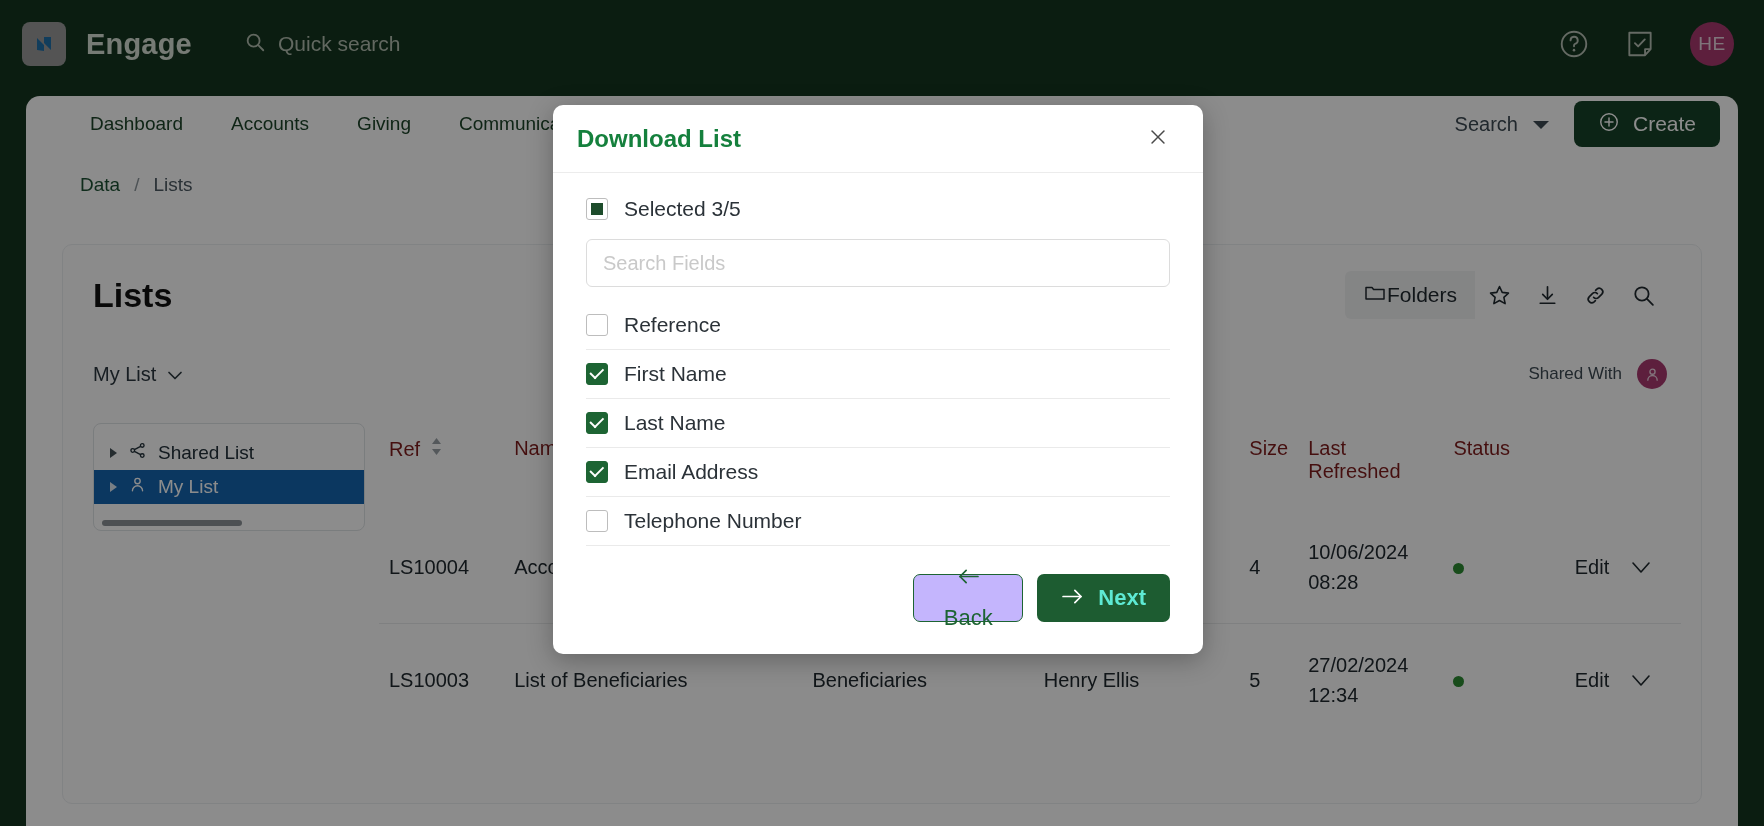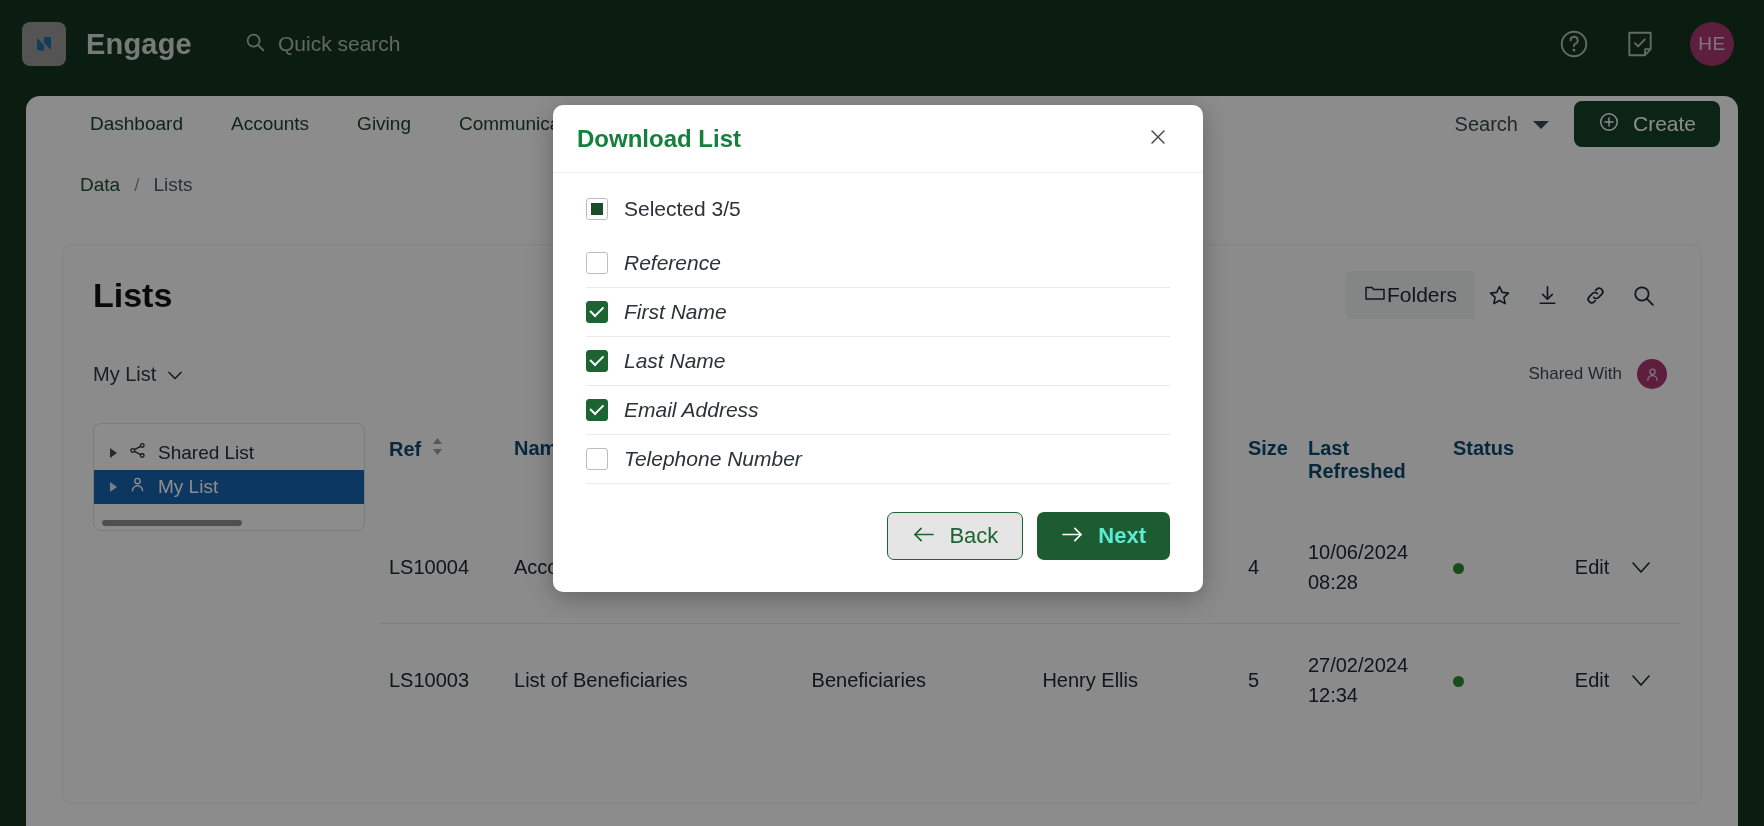--- a/index.html
+++ b/index.html
@@ -220,22 +220,22 @@
     left: 8px; bottom: 4px;
     width: 140px; height: 6px;
     background: #8d9398; border-radius: 3px;
   }
 
   #table-wrap { flex: 1; padding-left: 14px; padding-right: 20px; }
   table { width: 100%; border-collapse: collapse; }
   thead th {
     text-align: left;
     font-size: 20px;
-    font-weight: bold;
-    color: #0c4a6e;
+    font-weight: normal;
+    color: #7f1d1d;
     padding: 14px 10px 28px 10px;
     vertical-align: top;
   }
   .th-inner { display: flex; align-items: center; gap: 10px; }
   .col-ref   { width: 130px; }
   .col-name  { width: 330px; }
   .col-type  { width: 250px; }
   .col-owner { width: 230px; }
   .col-size  { width: 46px; }
   .col-date  { width: 150px; }
@@ -329,40 +329,41 @@
   }
   #field-search::placeholder { color: #c9c9c9; }
 
   .field-row {
     display: flex; align-items: center; gap: 16px;
     height: 49px;
     border-bottom: 1px solid #eaeaea;
     cursor: pointer;
   }
   .field-row:last-child { border-bottom: 1px solid #eaeaea; }
-  .field-label { font-size: 21px; color: #2b3238; font-style: italic; }
+  .field-label { font-size: 21px; color: #2b3238; }
 
   #modal-foot {
     display: flex; justify-content: flex-end; gap: 14px;
     padding: 28px 33px 32px 33px;
   }
   .mbtn {
     height: 48px;
     border-radius: 7px;
     display: flex; align-items: center; justify-content: center;
     gap: 14px;
     font-size: 22px;
     cursor: pointer;
     padding: 0 24px;
   }
   #back-btn {
-    background: #e5e5e5;
+    background: #c4b5fd;
     border: 1px solid #1d6433;
     color: #1d6433;
     min-width: 110px;
+    flex-direction: column;
   }
   #next-btn {
     background: #1d5c31;
     color: #5eead4;
     min-width: 105px;
     font-weight: bold;
   }
 </style>
 </head>
 <body>
@@ -622,20 +623,21 @@
       </svg>
     </div>
   </div>
 
   <div id="modal-body">
     <div class="sel-row">
       <span class="cb indeterminate"></span>
       <span class="sel-label">Selected 3/5</span>
     </div>
 
+    <input id="field-search" type="text" value="" placeholder="Search Fields" style="">
 
     <div class="field-row">
       <span class="cb"></span>
       <span class="field-label">Reference</span>
     </div>
     <div class="field-row">
       <span class="cb checked"></span>
       <span class="field-label">First Name</span>
     </div>
     <div class="field-row">

